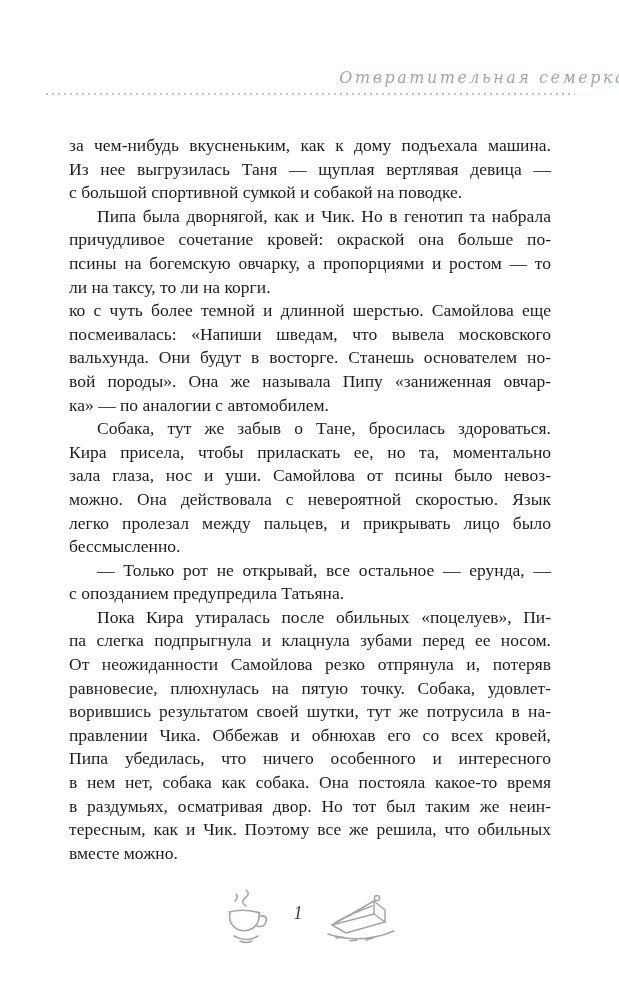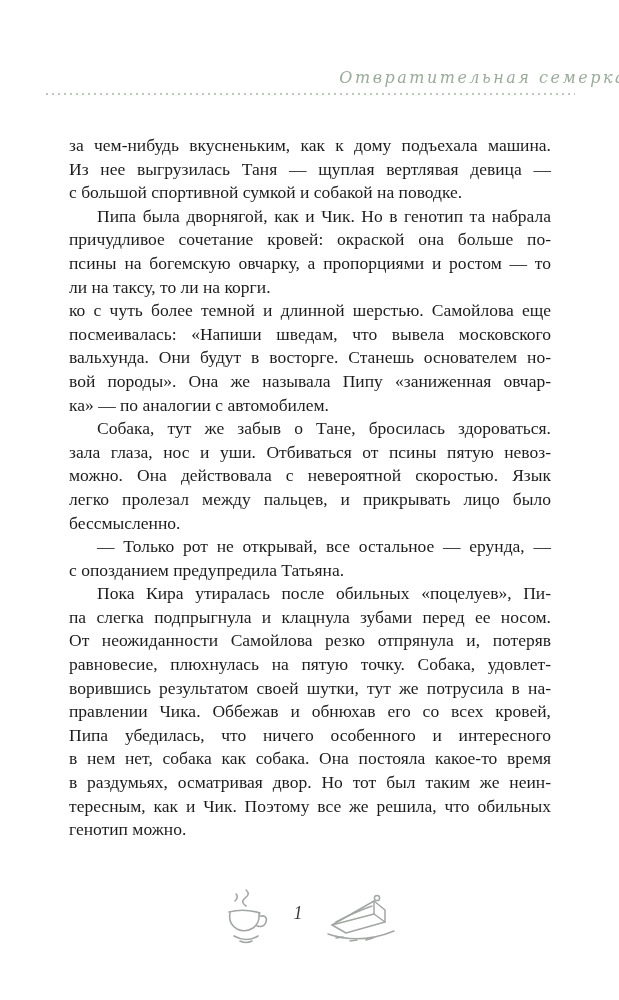--- a/index.html
+++ b/index.html
@@ -89,37 +89,38 @@
       <div class="line indent">Пипа была дворнягой, как и Чик. Но в генотип та набрала</div>
       <div class="line">причудливое сочетание кровей: окраской она больше по-</div>
       <div class="line">псины на богемскую овчарку, а пропорциями и ростом — то</div>
       <div class="line last">ли на таксу, то ли на корги.</div>
       <div class="line">ко с чуть более темной и длинной шерстью. Самойлова еще</div>
       <div class="line">посмеивалась: «Напиши шведам, что вывела московского</div>
       <div class="line">вальхунда. Они будут в восторге. Станешь основателем но-</div>
       <div class="line">вой породы». Она же называла Пипу «заниженная овчар-</div>
       <div class="line last">ка» — по аналогии с автомобилем.</div>
       <div class="line indent">Собака, тут же забыв о Тане, бросилась здороваться.</div>
-      <div class="line">зала глаза, нос и уши. Отбиваться от псины пятую невоз-</div>
+      <div class="line">Кира присела, чтобы приласкать ее, но та, моментально</div>
+      <div class="line">зала глаза, нос и уши. Самойлова от псины было невоз-</div>
       <div class="line">можно. Она действовала с невероятной скоростью. Язык</div>
       <div class="line">легко пролезал между пальцев, и прикрывать лицо было</div>
       <div class="line last">бессмысленно.</div>
       <div class="line indent">— Только рот не открывай, все остальное — ерунда, —</div>
       <div class="line last">с опозданием предупредила Татьяна.</div>
       <div class="line indent">Пока Кира утиралась после обильных «поцелуев», Пи-</div>
       <div class="line">па слегка подпрыгнула и клацнула зубами перед ее носом.</div>
       <div class="line">От неожиданности Самойлова резко отпрянула и, потеряв</div>
       <div class="line">равновесие, плюхнулась на пятую точку. Собака, удовлет-</div>
       <div class="line">ворившись результатом своей шутки, тут же потрусила в на-</div>
       <div class="line">правлении Чика. Оббежав и обнюхав его со всех кровей,</div>
       <div class="line">Пипа убедилась, что ничего особенного и интересного</div>
       <div class="line">в нем нет, собака как собака. Она постояла какое-то время</div>
       <div class="line">в раздумьях, осматривая двор. Но тот был таким же неин-</div>
       <div class="line">тересным, как и Чик. Поэтому все же решила, что обильных</div>
-      <div class="line last">генотип можно.</div>
+      <div class="line last">вместе можно.</div>
     </div>
 
   <svg class="icon cup" width="46" height="60" viewBox="0 0 46 60" fill="none" stroke="currentColor" stroke-width="1.6" stroke-linecap="round" stroke-linejoin="round">
     <path d="M24 4 q5 4 -1 8 q-5 4 1 8"></path>
     <path d="M14 8 q3 3 -1 7"></path>
     <path d="M8 27 q-2 11 7 16 q8 4 16 -1 q7 -5 6 -15"></path>
     <path d="M7 26 q15 -4 31 1"></path>
     <path d="M38 30 q8 -1 6 6 q-2 6 -9 4"></path>
     <path d="M12 50 q12 7 24 0"></path>
     <path d="M18 55 q6 3 12 0"></path>

